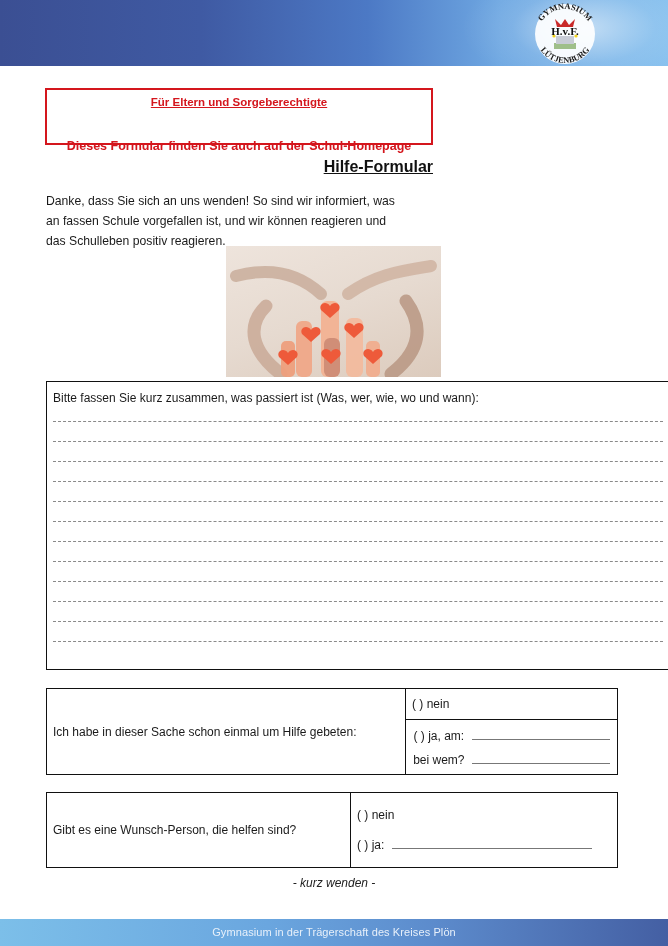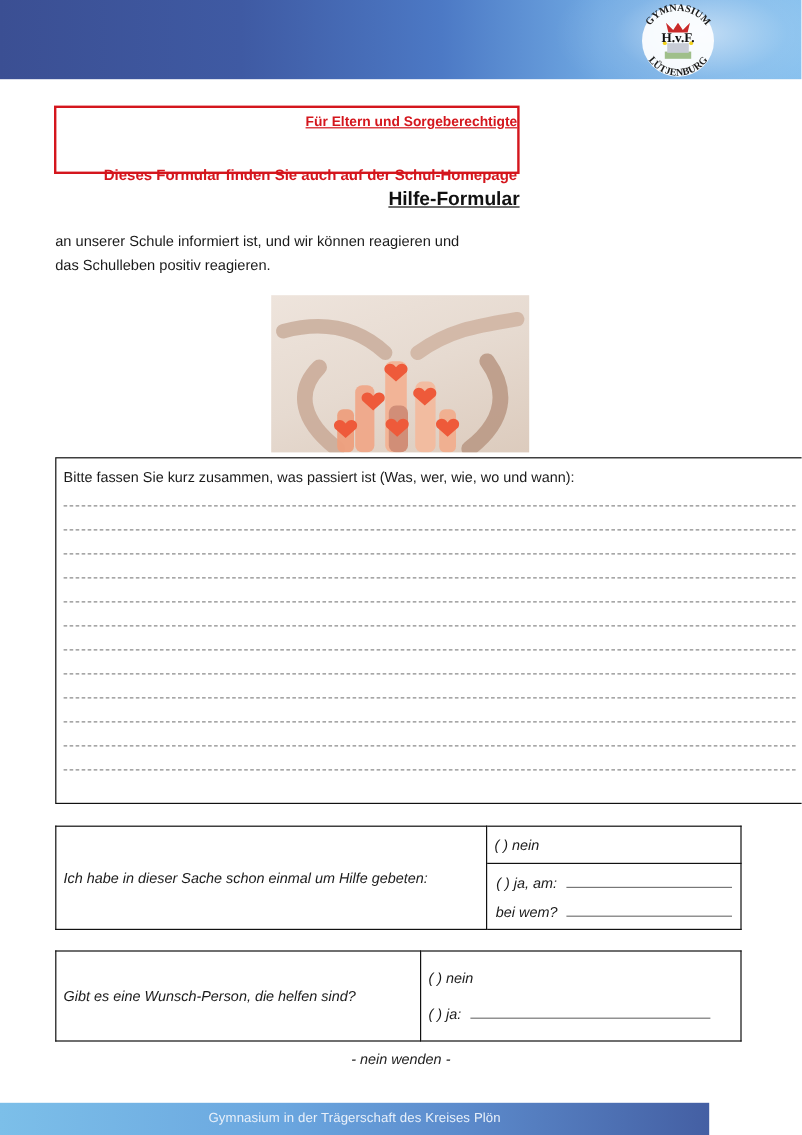--- a/index.html
+++ b/index.html
@@ -14,21 +14,21 @@
     .header-band .sparkle {
       position: absolute; left: 440px; top: -20px; width: 240px; height: 120px;
       background: radial-gradient(ellipse at 60% 40%, rgba(255,255,255,0.55) 0%, rgba(255,255,255,0.1) 35%, rgba(255,255,255,0) 60%);
     }
     .logo {
       position: absolute; left: 527px; top: 3px; width: 76px; height: 62px;
     }
 
     .notice-box {
       position: absolute; left: 45px; top: 88px; width: 388px; height: 57px;
-      border: 2px solid #d4161d; text-align: right; color: #d4161d;
+      border: 2px solid #d4161d; text-align: center; color: #d4161d;
       font-weight: bold; font-size: 12px;
     }
     .notice-line1 { position: absolute; left: 0; right: 0; top: 6px; text-decoration: underline; font-size: 11.5px; }
     .notice-line2 { position: absolute; left: 0; right: 0; top: 49px; font-size: 12.5px; }
 
     .doc-title {
       position: absolute; left: 45px; width: 388px; top: 158px; text-align: right;
       font-weight: bold; font-size: 16px; text-decoration: underline; color: #111;
     }
     .intro-text {
@@ -48,33 +48,33 @@
     }
     .summary-label { position: absolute; left: 6px; top: 9px; font-size: 12px; color: #1a1a1a; }
     .write-line {
       position: absolute; left: 6px; right: 10px; height: 0;
       border-top: 1px dashed #8a8a8a;
     }
 
     table.form-table {
       position: absolute; border-collapse: collapse; font-size: 12px; color: #1a1a1a;
     }
-    table.form-table td { border: 1.5px solid #111; vertical-align: middle; padding: 0 6px; font-style: italic; }
+    table.form-table td { border: 1.5px solid #111; vertical-align: middle; padding: 0 6px; }
     .t1 { left: 46px; top: 688px; width: 572px; }
     .t2 { left: 46px; top: 792px; width: 572px; }
 
     .fill { display: inline-block; border-bottom: 1px solid #777; vertical-align: baseline; height: 10px; }
 
     .turn-note {
       position: absolute; left: 0; width: 668px; top: 876px; text-align: center;
       font-style: italic; font-size: 12px; color: #222;
     }
 
     .footer-band {
-      position: absolute; left: 0; top: 919px; width: 591px; height: 27px;
+      position: absolute; left: 0; top: 919px; width: 668px; height: 27px;
       background: linear-gradient(90deg, #7cbfe9 0%, #6aa6df 40%, #5c8bcc 65%, #445fa3 100%);
       text-align: center; color: #e8f0fa; font-size: 11px; line-height: 27px;
       font-family: "Liberation Sans", sans-serif; letter-spacing: 0.1px;
     }
   </style>
 </head>
 <body>
 
 <div class="header-band">
   <div class="sparkle"></div>
@@ -100,21 +100,22 @@
 </div>
 
 <div class="notice-box">
   <div class="notice-line1">Für Eltern und Sorgeberechtigte</div>
   <div class="notice-line2">Dieses Formular finden Sie auch auf der Schul-Homepage</div>
 </div>
 
 <div class="doc-title">Hilfe-Formular</div>
 
 <div class="intro-text">
-  <div>an unserer Schule informiert ist, und wir können reagieren und</div>
+  <div>Danke, dass Sie sich an uns wenden! So sind wir informiert, was</div>
+  <div>an fassen Schule vorgefallen ist, und wir können reagieren und</div>
   <div>das Schulleben positiv reagieren.</div>
 </div>
 
 <div class="hero-image">
   <svg width="215" height="131" viewBox="0 0 215 131">
 
     <path d="M10,30 C40,22 70,25 95,48" stroke="#c9ad9b" stroke-width="12" fill="none" stroke-linecap="round" opacity="0.85"></path>
     <path d="M205,20 C175,25 150,28 122,48" stroke="#cfb3a1" stroke-width="12" fill="none" stroke-linecap="round" opacity="0.85"></path>
     <path d="M40,60 C20,80 25,105 55,128" stroke="#c9a996" stroke-width="13" fill="none" stroke-linecap="round" opacity="0.85"></path>
     <path d="M180,55 C198,80 195,105 165,128" stroke="#b89683" stroke-width="13" fill="none" stroke-linecap="round" opacity="0.85"></path>
@@ -184,17 +185,17 @@
       <div>( ) nein</div>
       <div>
         <span>( ) ja:</span>
         <span class="fill" style="width:200px; margin-left:4px;"></span>
       </div>
     </td>
   </tr>
 </tbody>
   </table>
 
-<div class="turn-note">- nein wenden -</div>
+<div class="turn-note">- kurz wenden -</div>
 
 <div class="footer-band">
   <span>Gymnasium in der Trägerschaft des Kreises Plön</span>
 </div>
 
 </body></html>

